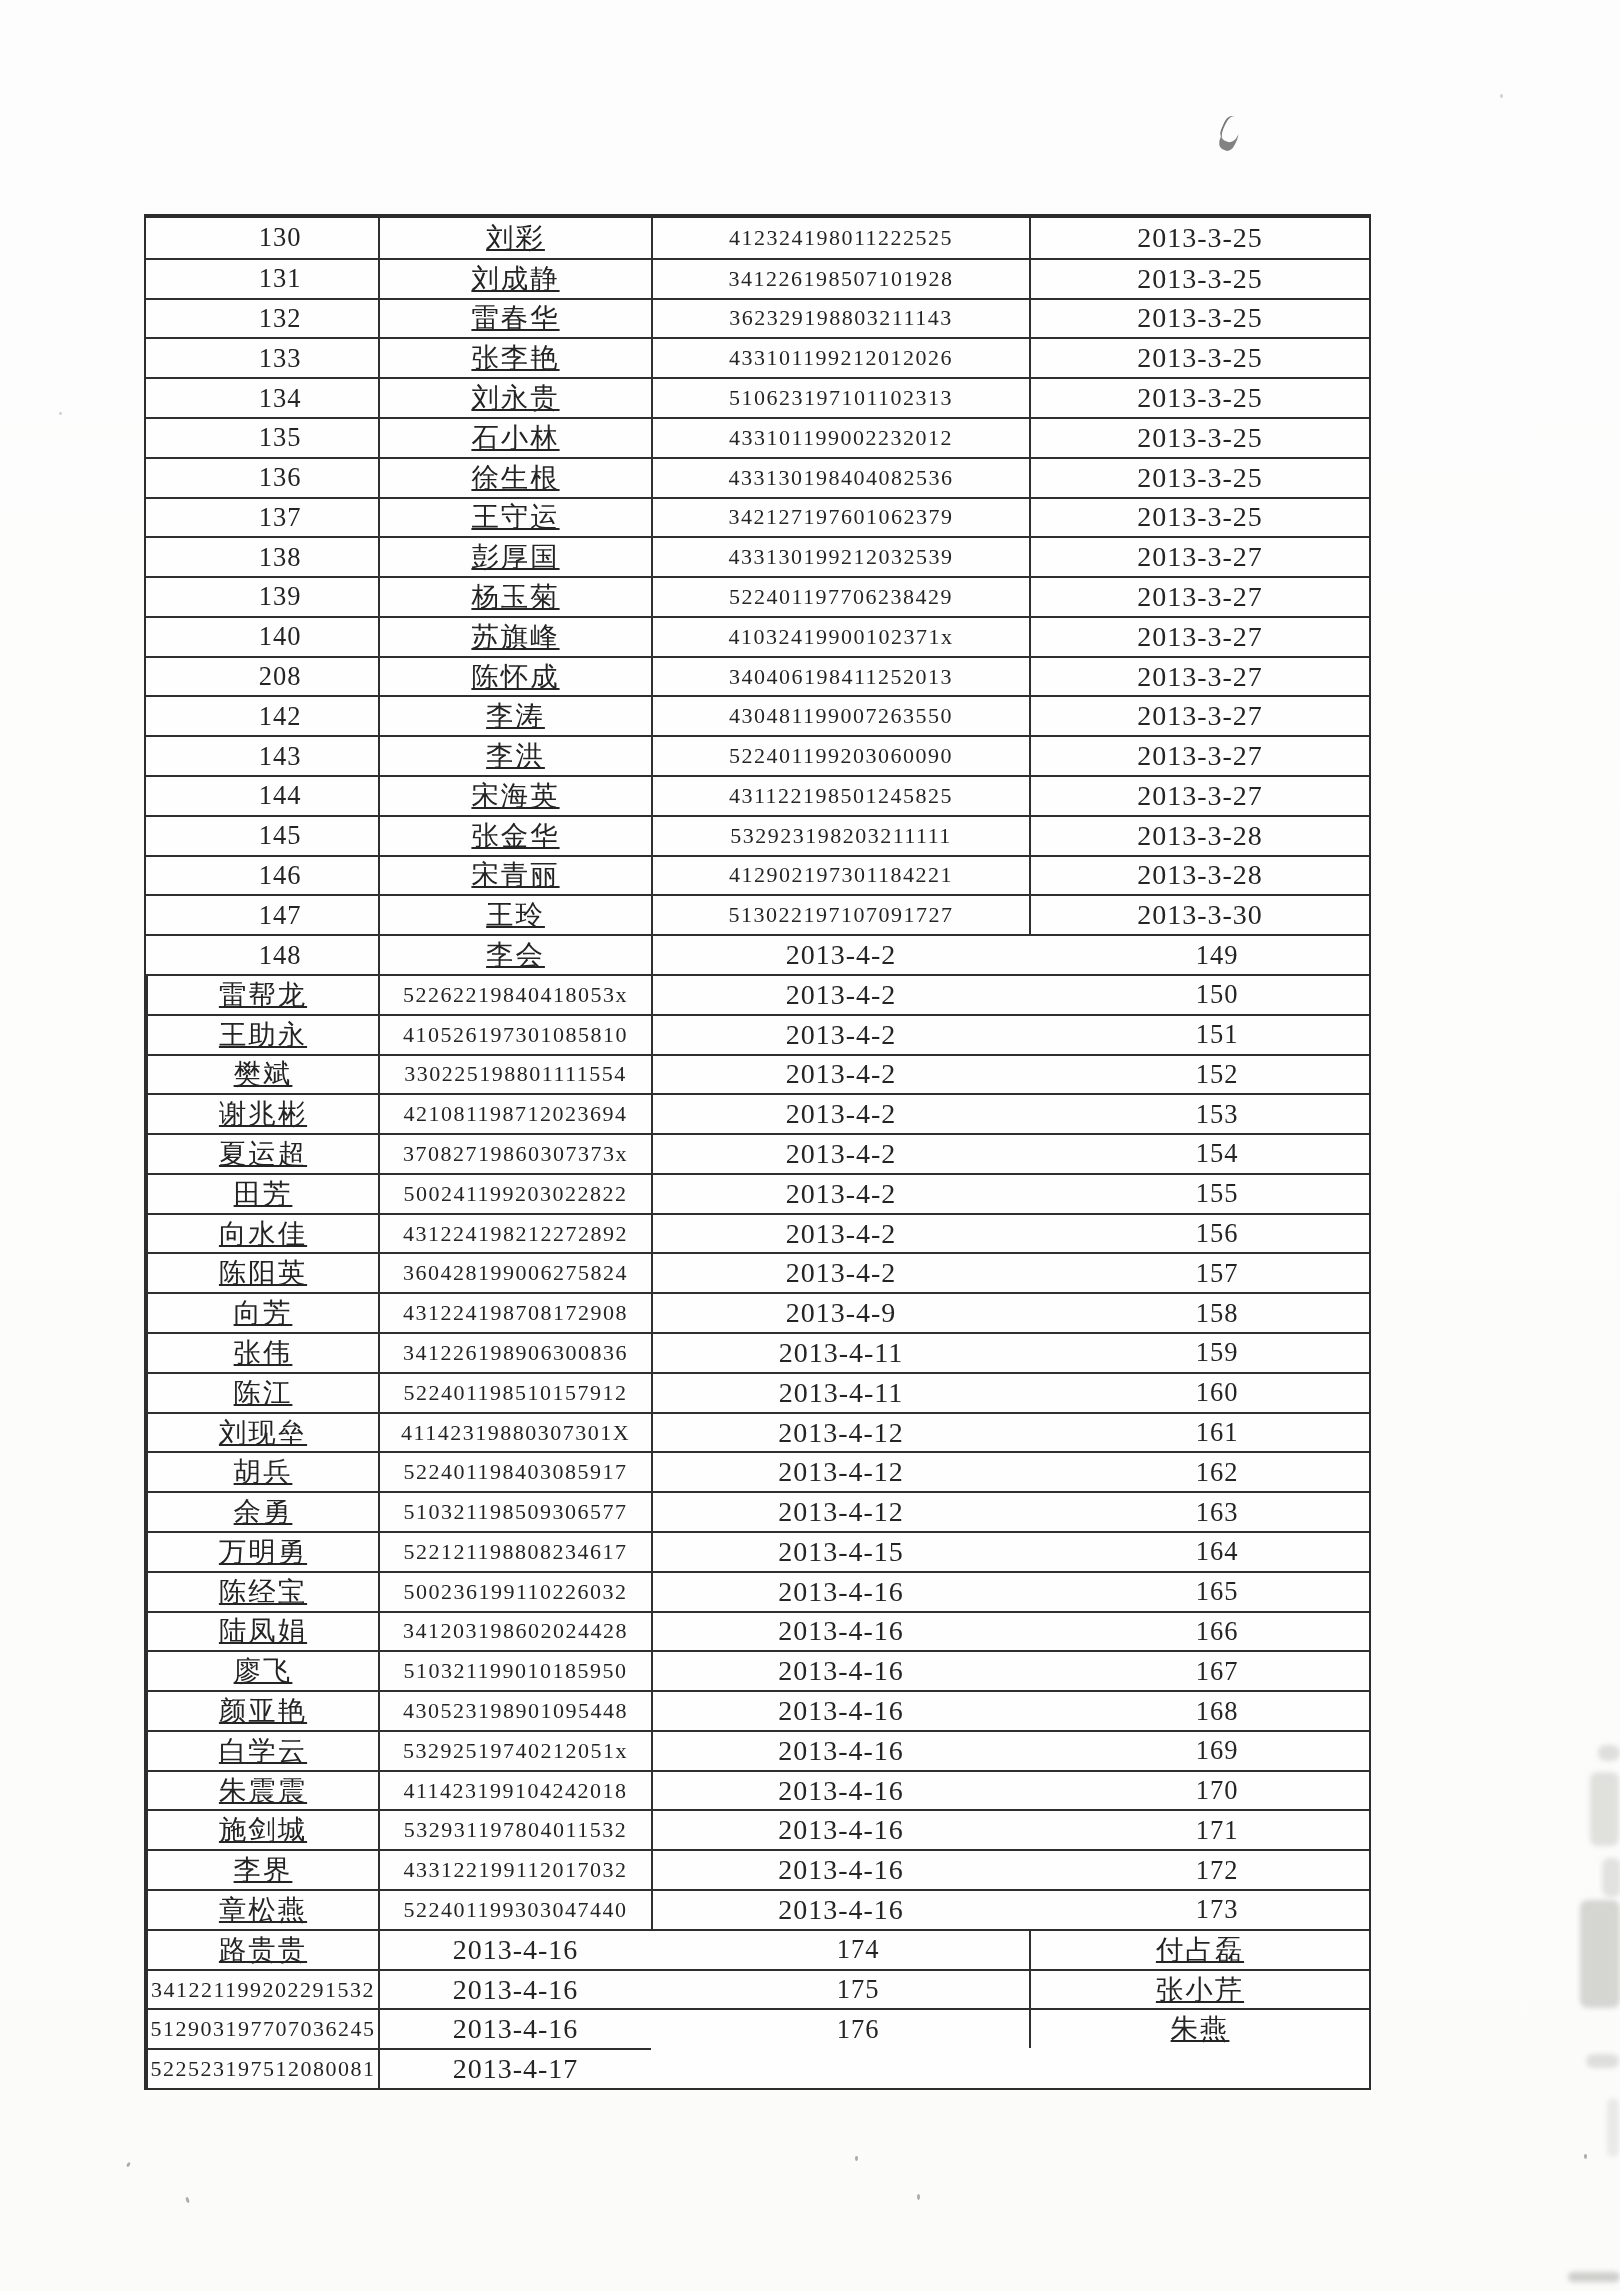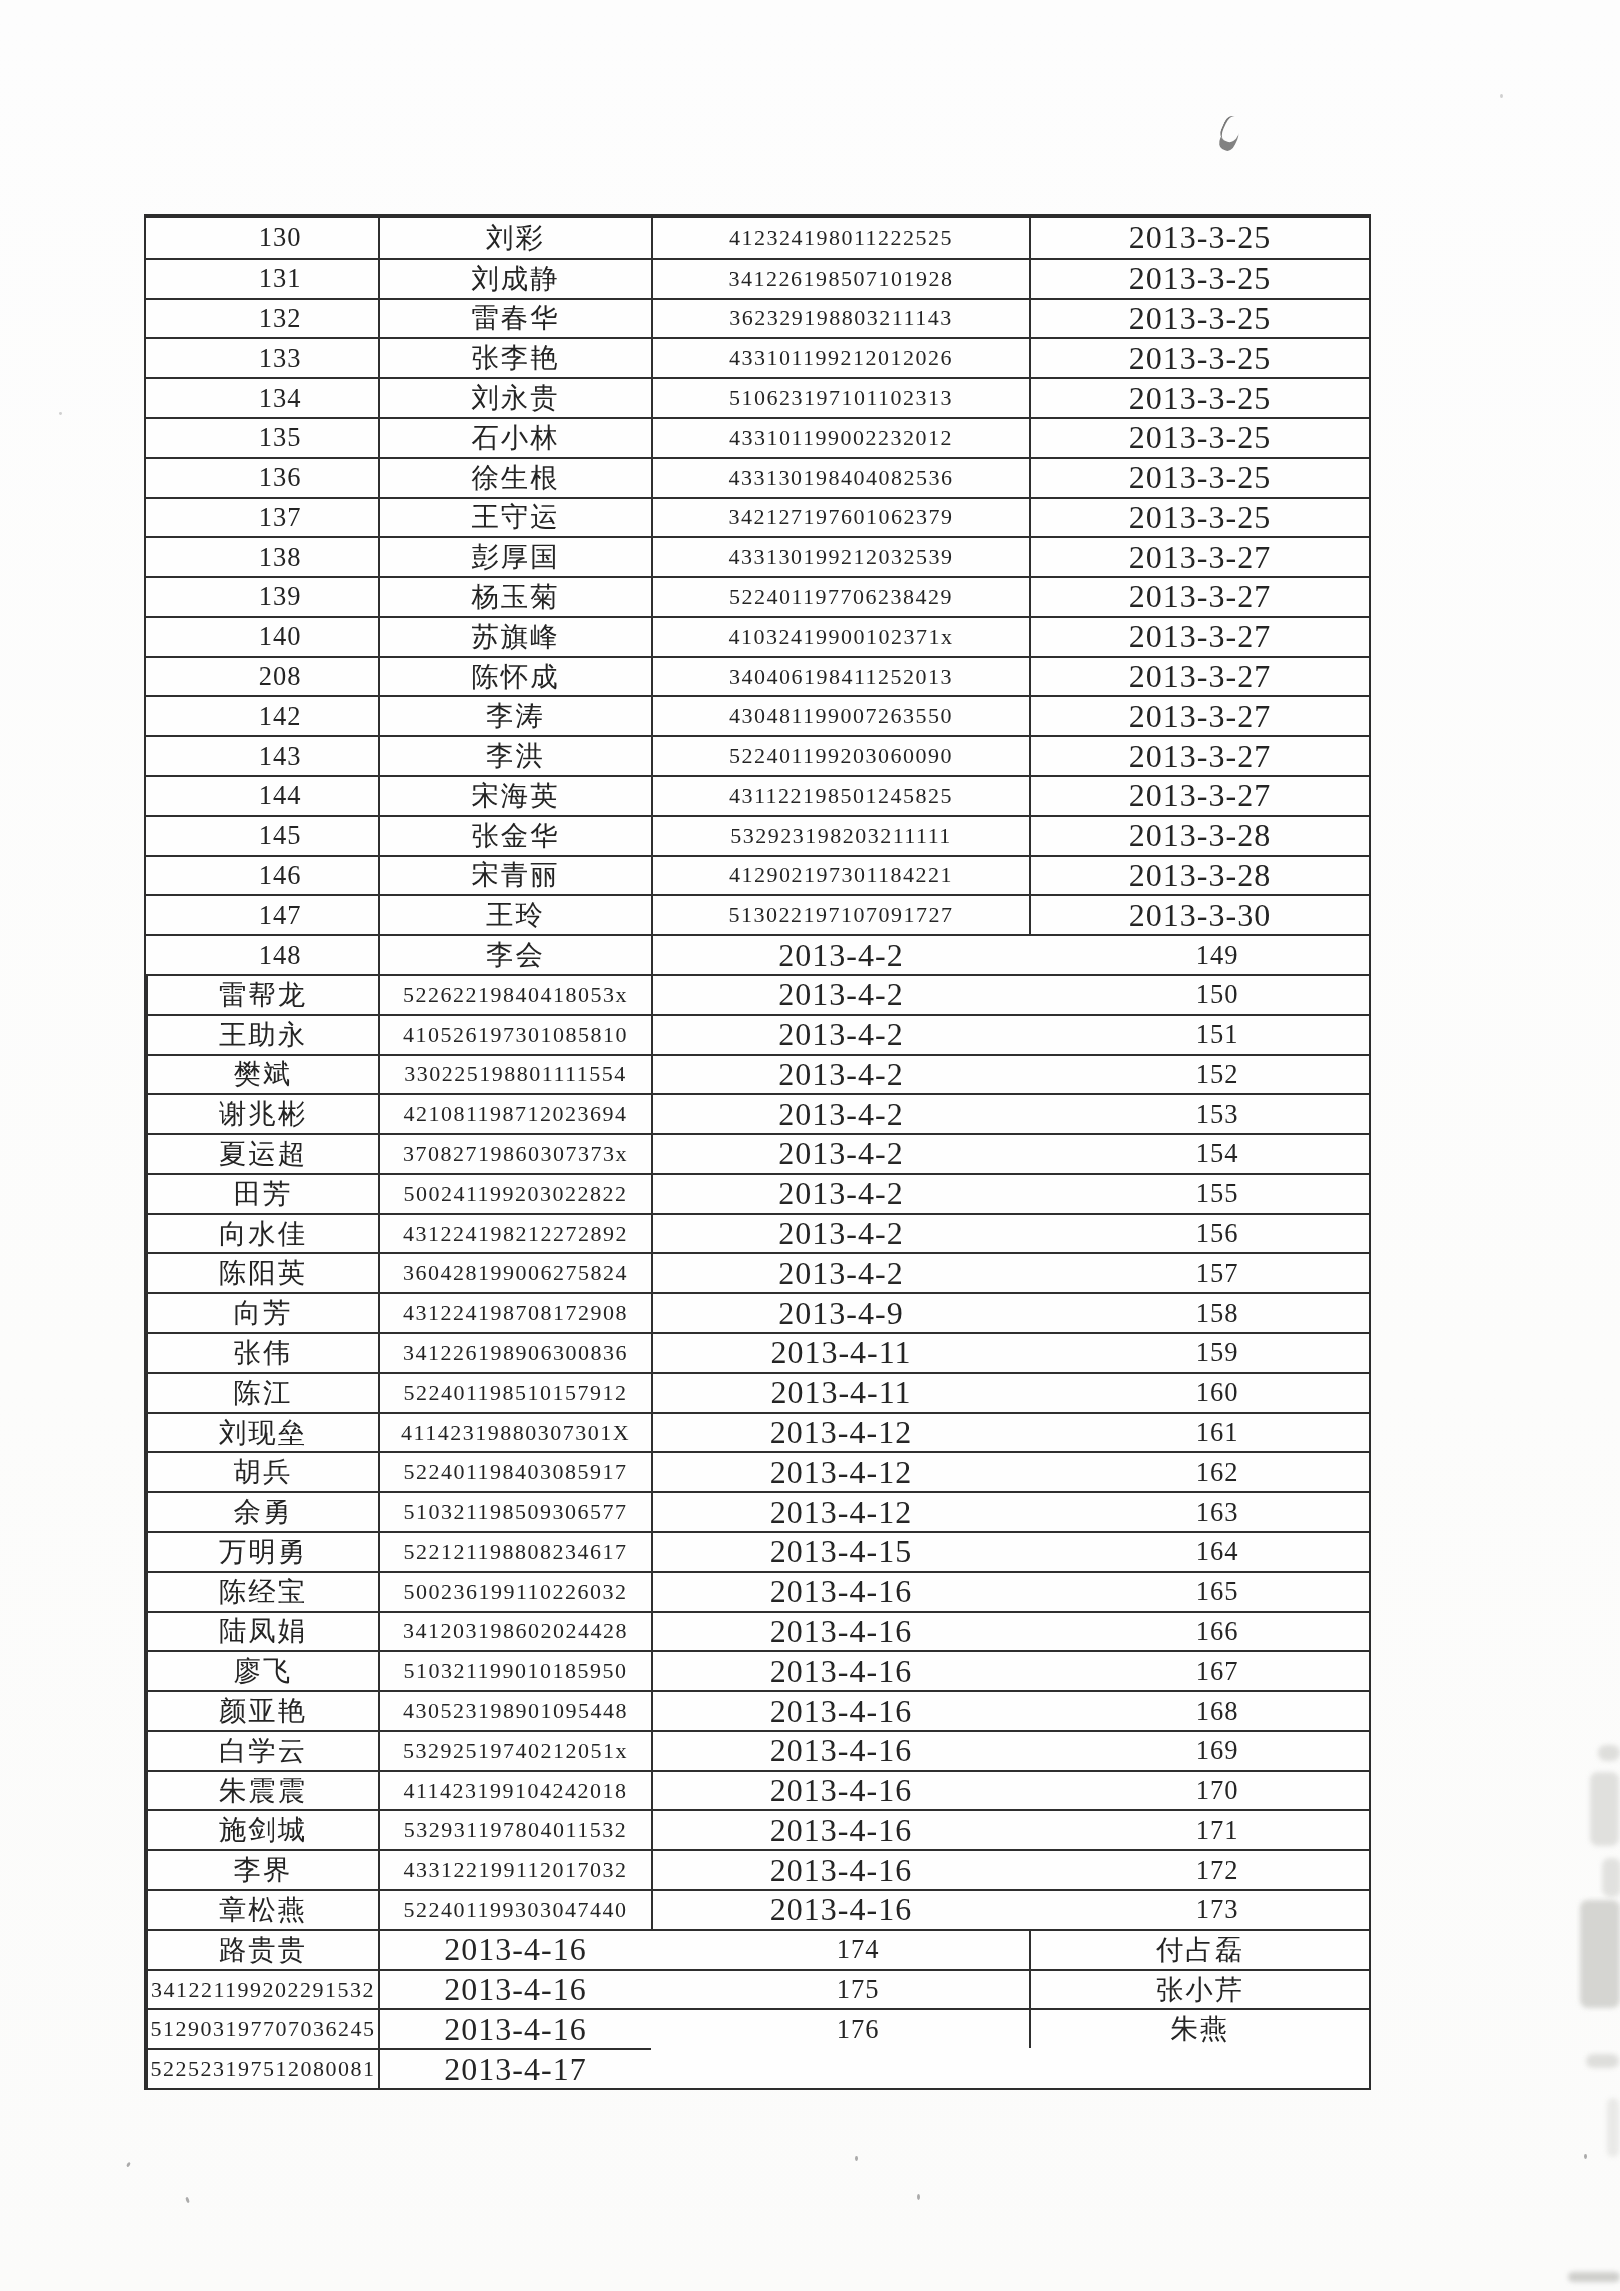--- a/index.html
+++ b/index.html
@@ -31,23 +31,23 @@
     border-top:2.9px solid #2f2f2f;
     border-left:2px solid #2f2f2f;
     display:flex;align-items:center;justify-content:center;
     color:#242424;
     white-space:nowrap;
     overflow:hidden;
   }
   .cell.first-row{border-top:none;}
   .cell.first-col{border-left:none;}
   .cell.no   {font-size:26.5px;letter-spacing:1px;padding-left:36px;}
-  .cell.name {font-size:27.4px;letter-spacing:2px;}
+  .cell.name {font-size:27.4px;letter-spacing:2px;text-decoration:underline;}
   .cell.idnum{font-size:22px;letter-spacing:1.5px;}
-  .cell.date {font-size:32px;letter-spacing:1px;}
+  .cell.date {font-size:28px;letter-spacing:1px;}
   
   .artifact{position:absolute;pointer-events:none;}
   .scribble{
     left:1222px;top:116px;width:15.7px;height:25.5px;
     border-left:2.9px solid #4e4e4e;
     transform:rotate(24deg);
     border-radius:40%;
     box-shadow:2px 9.8px 0 -1px #5a5a5a;
     opacity:.75;
   }

